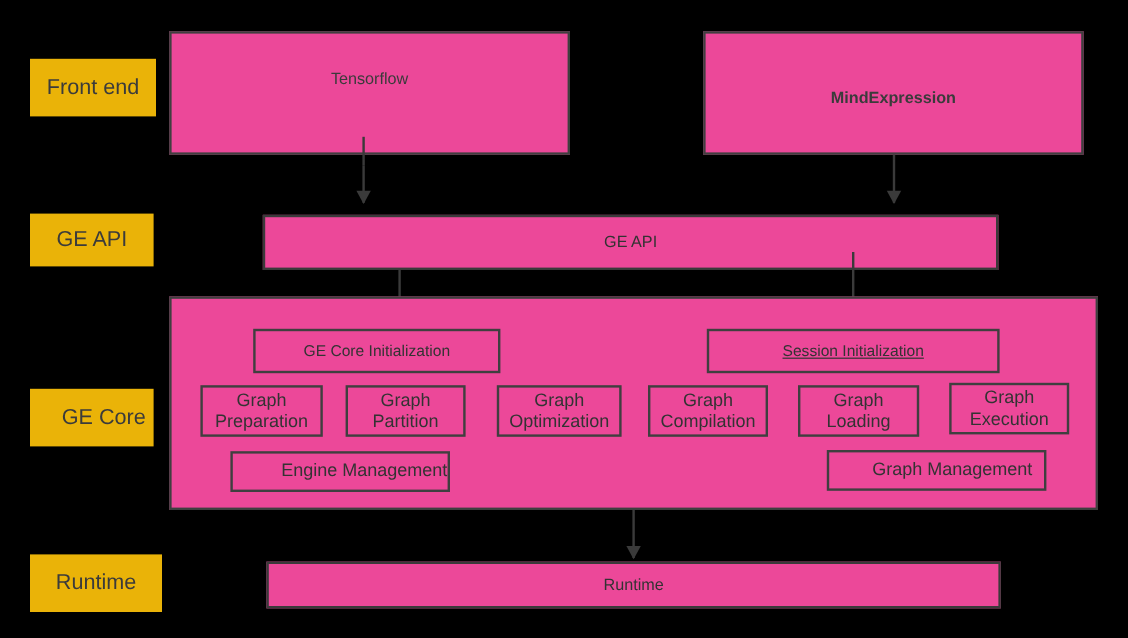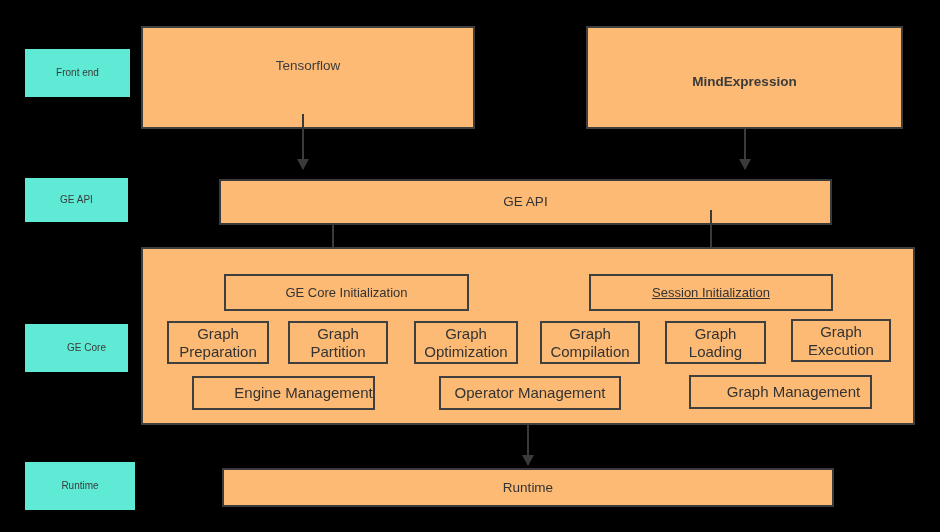--- a/index.html
+++ b/index.html
@@ -15,35 +15,35 @@
   }
   #stage {
     position: relative;
     width: 940px;
     height: 532px;
     background: #000000;
   }
   .box {
     position: absolute;
     box-sizing: border-box;
-    background: #fdba74;
+    background: #ec4899;
     border: 2px solid #3a3a3a;
     color: #333333;
     display: flex;
     align-items: center;
     justify-content: center;
     text-align: center;
     line-height: 1.18;
     font-size: 13px;
     white-space: pre-line;
   }
   .label-box {
     border: none;
-    background: #5eead4;
-    font-size: 10px;
+    background: #eab308;
+    font-size: 18px;
     color: #3b3b3b;
     justify-content: center;
   }
   .group-box {
     display: block;
     border: 2px solid #3f3f3f;
   }
   .group-title {
     position: absolute;
     left: 0;
@@ -123,21 +123,21 @@
   <div class="box bar" style="left:219px; top:179px; width:613px; height:46px;">
     <span>GE API</span>
   </div>
 
   <div class="arrow" style="left:332px; top:225px; height:45px;"></div>
 
   <div class="arrow" style="left:710px; top:210px; height:60px;"></div>
 
   <div class="box group-box" style="left:141px; top:247px; width:774px; height:178px;"></div>
 
-  <div class="box inner" style="left:224px; top:274px; width:245px; height:37px;">
+  <div class="box inner" style="left:211px; top:274px; width:206px; height:37px;">
     <span>GE Core Initialization</span>
   </div>
 
   <div class="box inner" style="left:589px; top:274px; width:244px; height:37px;text-decoration:underline;">
     <span>Session Initialization</span>
   </div>
 
   <div class="box inner small" style="left:167px; top:321px; width:102px; height:43px;">
     <span>Graph
 Preparation</span>
@@ -165,23 +165,20 @@
 
   <div class="box inner small" style="left:791px; top:319px; width:100px; height:43px;">
     <span>Graph
 Execution</span>
   </div>
 
   <div class="box inner small" style="left:192px; top:376px; width:183px; height:34px;padding-left:40px;">
     <span>Engine Management</span>
   </div>
 
-  <div class="box inner small" style="left:439px; top:376px; width:182px; height:34px;">
-    <span>Operator Management</span>
-  </div>
 
   <div class="box inner small" style="left:689px; top:375px; width:183px; height:34px;padding-left:26px;">
     <span>Graph Management</span>
   </div>
 
   <div class="arrow" style="left:527px; top:425px; height:40px;"></div>
 
   <div class="box bar" style="left:222px; top:468px; width:612px; height:39px;">
     <span>Runtime</span>
   </div>

